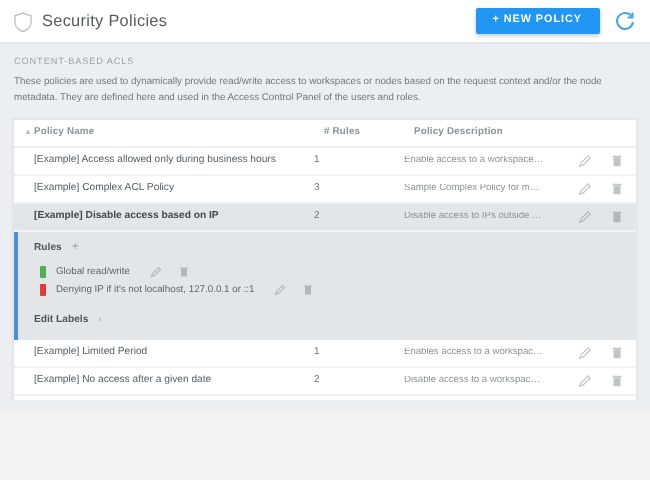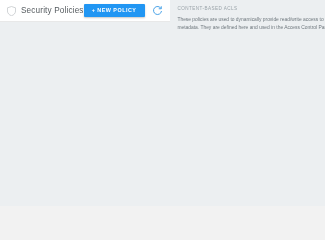--- a/index.html
+++ b/index.html
@@ -11,21 +11,21 @@
     background: #f2f2f2;
     font-family: "Liberation Sans", sans-serif;
     -webkit-font-smoothing: antialiased;
   }
   .app {
     width: 325px;
     height: 206px;
     position: relative;
     background: #eceff1;
     display: flex;
-    flex-direction: row;
+    flex-direction: column;
   }
   
   .header {
     height: 22px;
     background: #ffffff;
     display: flex;
     align-items: center;
     padding: 0 5px 0 7px;
     box-sizing: border-box;
     flex: 0 0 auto;

